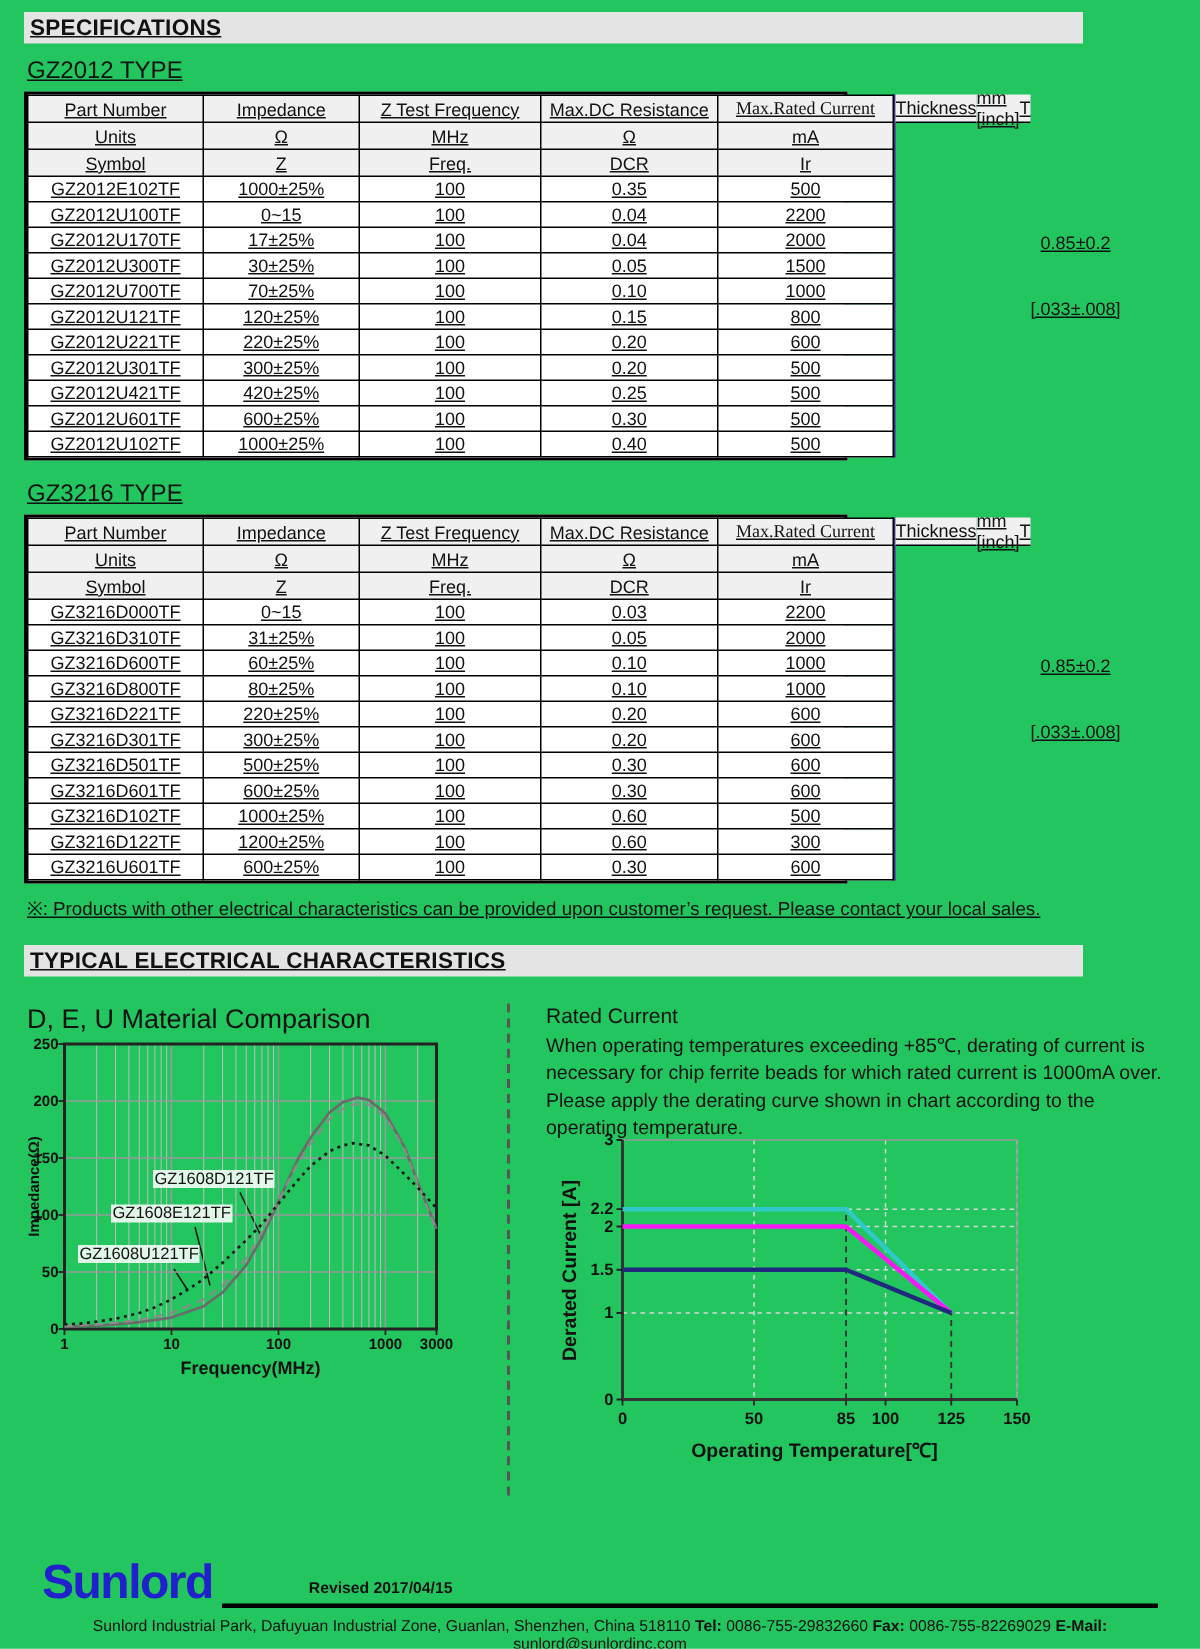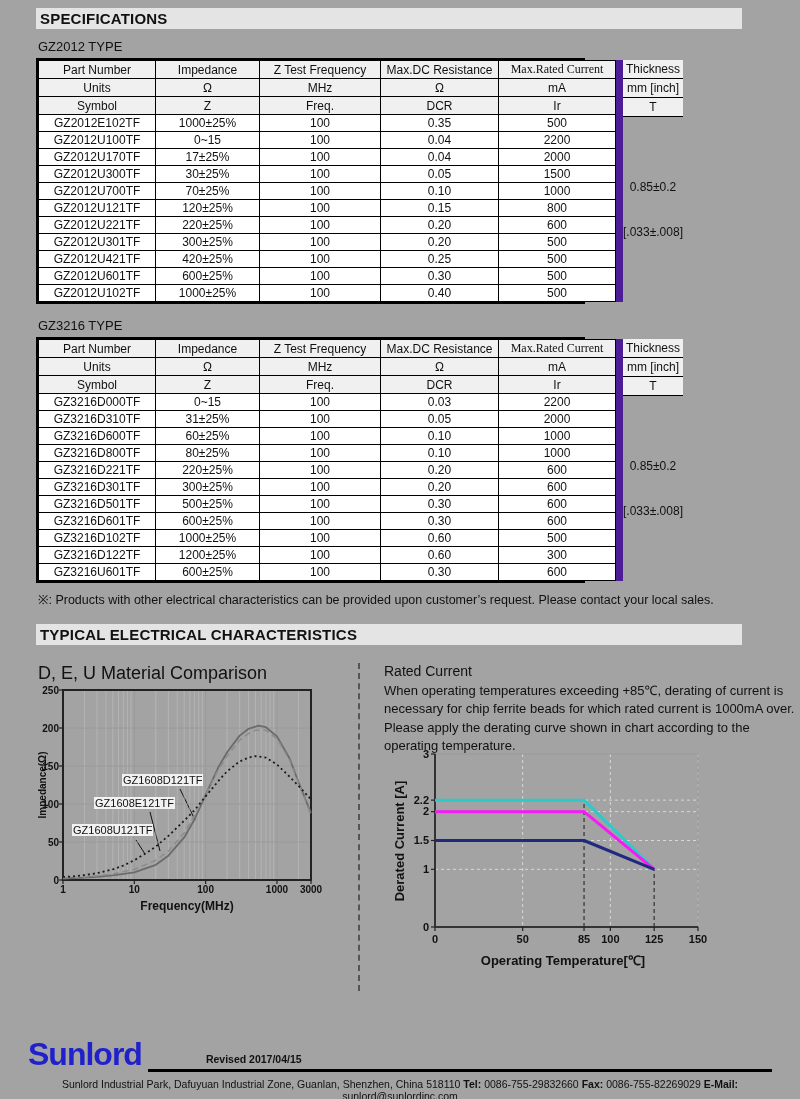--- a/index.html
+++ b/index.html
@@ -1,26 +1,26 @@
 <!DOCTYPE html>
 <html><head>
 <meta charset="utf-8">
 <style>
   * { margin:0; padding:0; box-sizing:border-box; }
   body { background:#fff; font-family:"Liberation Sans", sans-serif; color:#111; }
-  #page { position:relative; width:800px; height:1099px; background:#a3a3a3; overflow:hidden; padding:8px 28px 0 36px; }
+  #page { position:relative; width:800px; height:1099px; background:#22c55e; overflow:hidden; padding:8px 28px 0 16px;text-decoration:underline; }
   .section-bar { width:706px; height:21px; background:#e4e4e4; font-size:15px; font-weight:bold; padding:2px 0 0 4px; letter-spacing:.2px; }
-  .type-label { font-size:13px; margin:10px 0 4px 2px; }
+  .type-label { font-size:16px; margin:10px 0 4px 2px; }
   .spec-wrap { display:flex; width:549px; border:2px solid #000; background:#fff; }
   table.spec { border-collapse:collapse; width:577px; table-layout:fixed; }
   table.spec th, table.spec td { border:1px solid #000; font-size:12px; font-weight:normal; text-align:center; padding:0; }
   table.spec thead th { height:18px; background:#f0f0f0; }
   table.spec tbody td { height:17px; background:#fff; }
   th.serif { font-family:"Liberation Serif", serif; font-size:12.5px; }
-  .thick-col { width:116px; border-left:7px solid #4c1d95; display:flex; flex-direction:column; }
+  .thick-col { width:116px; border-left:1px solid #4c1d95; display:flex; flex-direction:row; }
   .thick-col .h { height:19px; border-bottom:1px solid #000; background:#f0f0f0; display:flex; align-items:center; justify-content:center; font-size:12px; }
   .thick-col .val { flex:1; display:flex; flex-direction:column; align-items:center; justify-content:center; font-size:12px; line-height:1.35;gap:28px; }
   .note { font-size:12.5px; margin:8px 0 0 2px; }
   .charts { position:relative; height:340px; margin-top:16px; }
   .chart-title { position:absolute; font-size:18px; }
   .divider { position:absolute; left:322px; top:2px; height:328px; border-left:2px dashed #555; }
   .imp-wrap { position:absolute; left:2px; top:23px; width:300px; height:230px; }
   .imp-wrap svg { display:block; }
   .curve-label { position:absolute; font-size:11px; background:rgba(255,255,255,.85); padding:0 1px; white-space:nowrap; }
   .rc-head { position:absolute; left:348px; top:2px; font-size:14px; }

